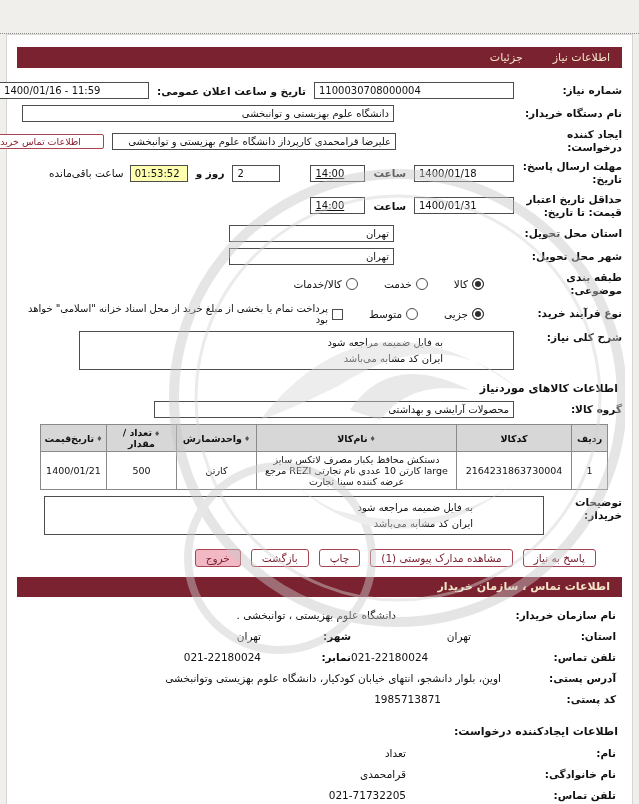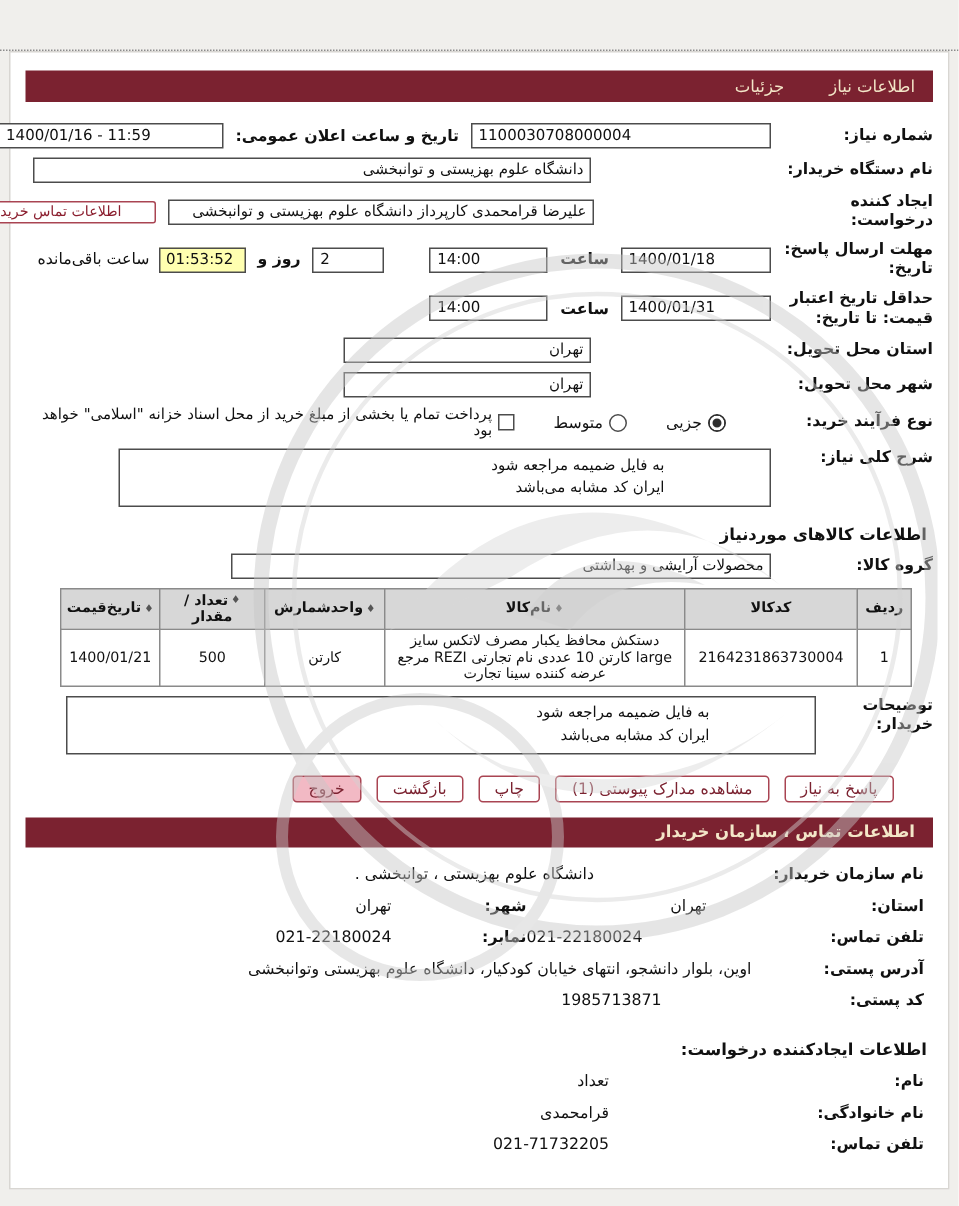--- a/index.html
+++ b/index.html
@@ -25,21 +25,21 @@
   .box {
     flex: none; border: 1px solid #4c4c4c; background: #fff; height: 17px;
     line-height: 15px; padding: 0 4px; font-size: 10px;
     overflow: hidden; white-space: nowrap;
   }
   .ltr { direction: ltr; text-align: left; }
   .sp120 { flex: none; width: 120px; } .sp118 { flex: none; width: 118px; }
   .sp105 { flex: none; width: 105px; } .sp95 { flex: none; width: 95px; }
   .sp60 { flex: none; width: 60px; }  .sp30 { flex: none; width: 30px; }
   .w200 { width: 200px; } .w150 { width: 150px; } .w372 { width: 372px; }
-  .w284 { width: 284px; } .w100 { width: 100px; } .w55 { width: 79px; }
+  .w284 { width: 284px; } .w100 { width: 100px; } .w55 { width: 55px; text-decoration: underline; }
   .w48 { width: 48px; }  .w58 { width: 58px; }  .w165 { width: 165px; }
   .w360 { width: 360px; }
   .countdown { background: #ffffb0; }
   .note { margin: 0 6px; }
   .contactbtn {
     border: 1px solid #a94452; background: #fff; color: #8b1f2f;
     font-size: 9.5px; padding: 1px 22px; border-radius: 2px; margin-right: 8px;
     cursor: pointer; font-family: inherit; white-space: nowrap;
   }
   .ritem { display: flex; align-items: center; gap: 4px; margin-right: 26px; }
@@ -135,20 +135,35 @@
     <span class="sp120"></span>
     <span class="box w165">تهران</span>
   </div>
 
   <div class="row">
     <span class="lbl">شهر محل تحویل:</span>
     <span class="sp120"></span>
     <span class="box w165">تهران</span>
   </div>
 
+  <div class="row">
+    <span class="lbl">طبقه بندی موضوعی:</span>
+    <span class="ritem first">
+      <span class="rd sel"></span>
+      <span>کالا</span>
+    </span>
+    <span class="ritem">
+      <span class="rd"></span>
+      <span>خدمت</span>
+    </span>
+    <span class="ritem">
+      <span class="rd"></span>
+      <span>کالا/خدمات</span>
+    </span>
+  </div>
 
   <div class="row">
     <span class="lbl">نوع فرآیند خرید:</span>
     <span class="ritem first">
       <span class="rd sel"></span>
       <span>جزیی</span>
     </span>
     <span class="ritem">
       <span class="rd"></span>
       <span>متوسط</span>

